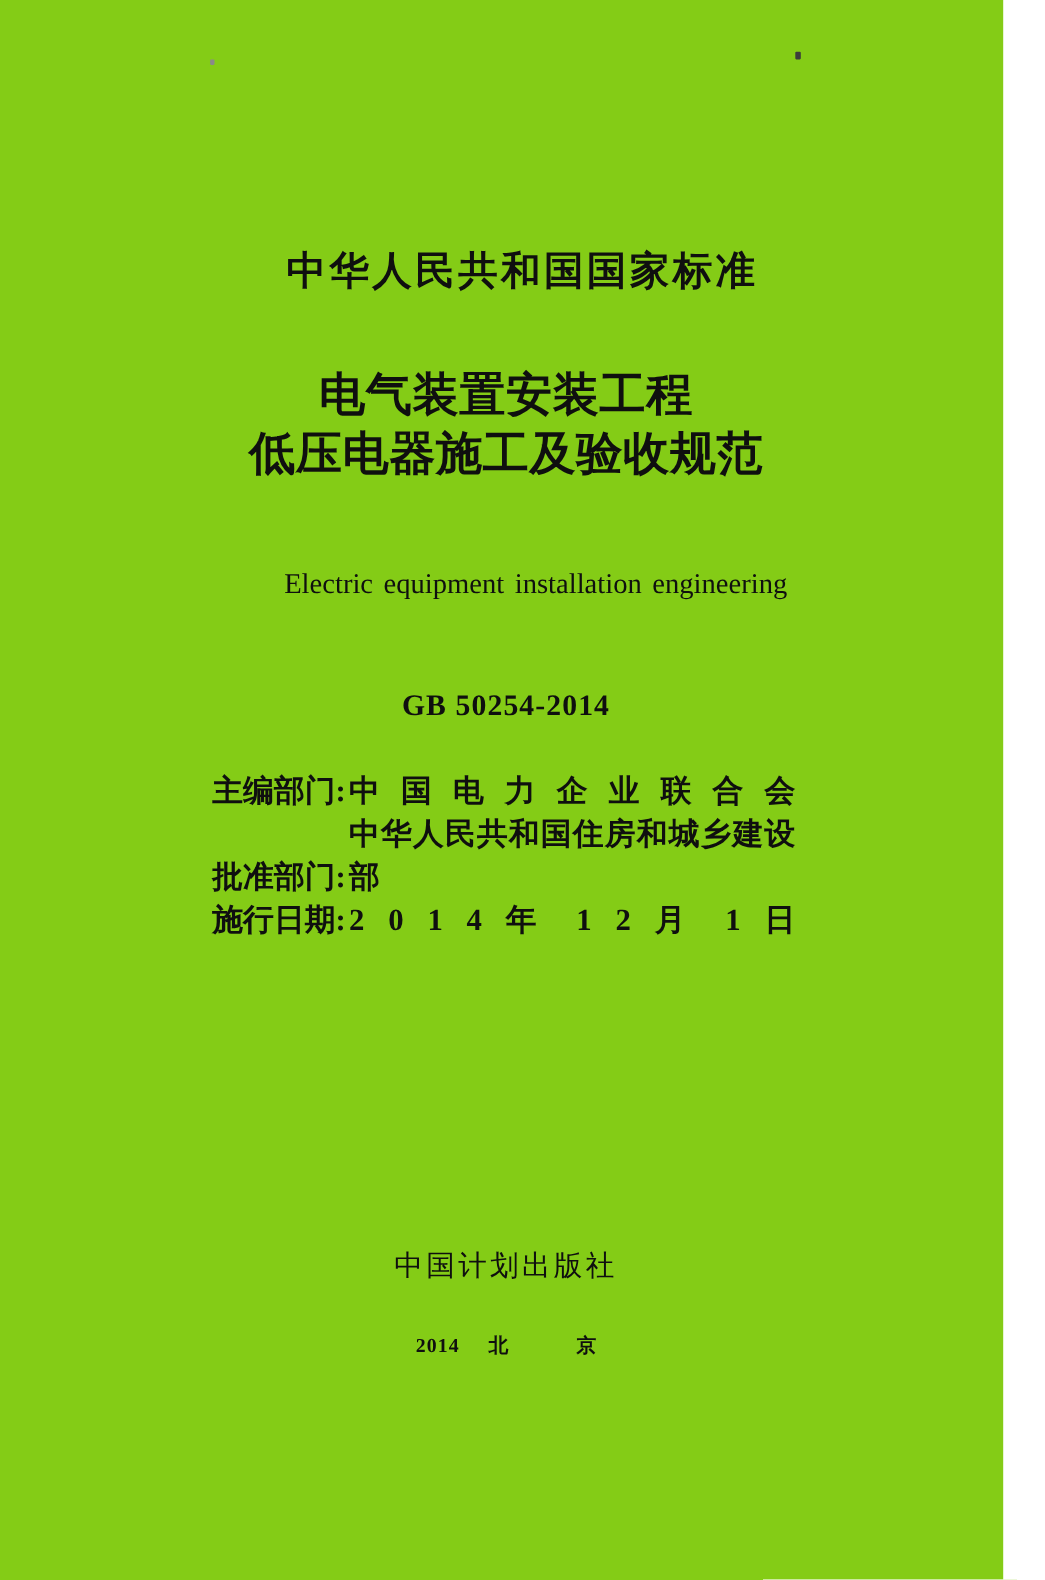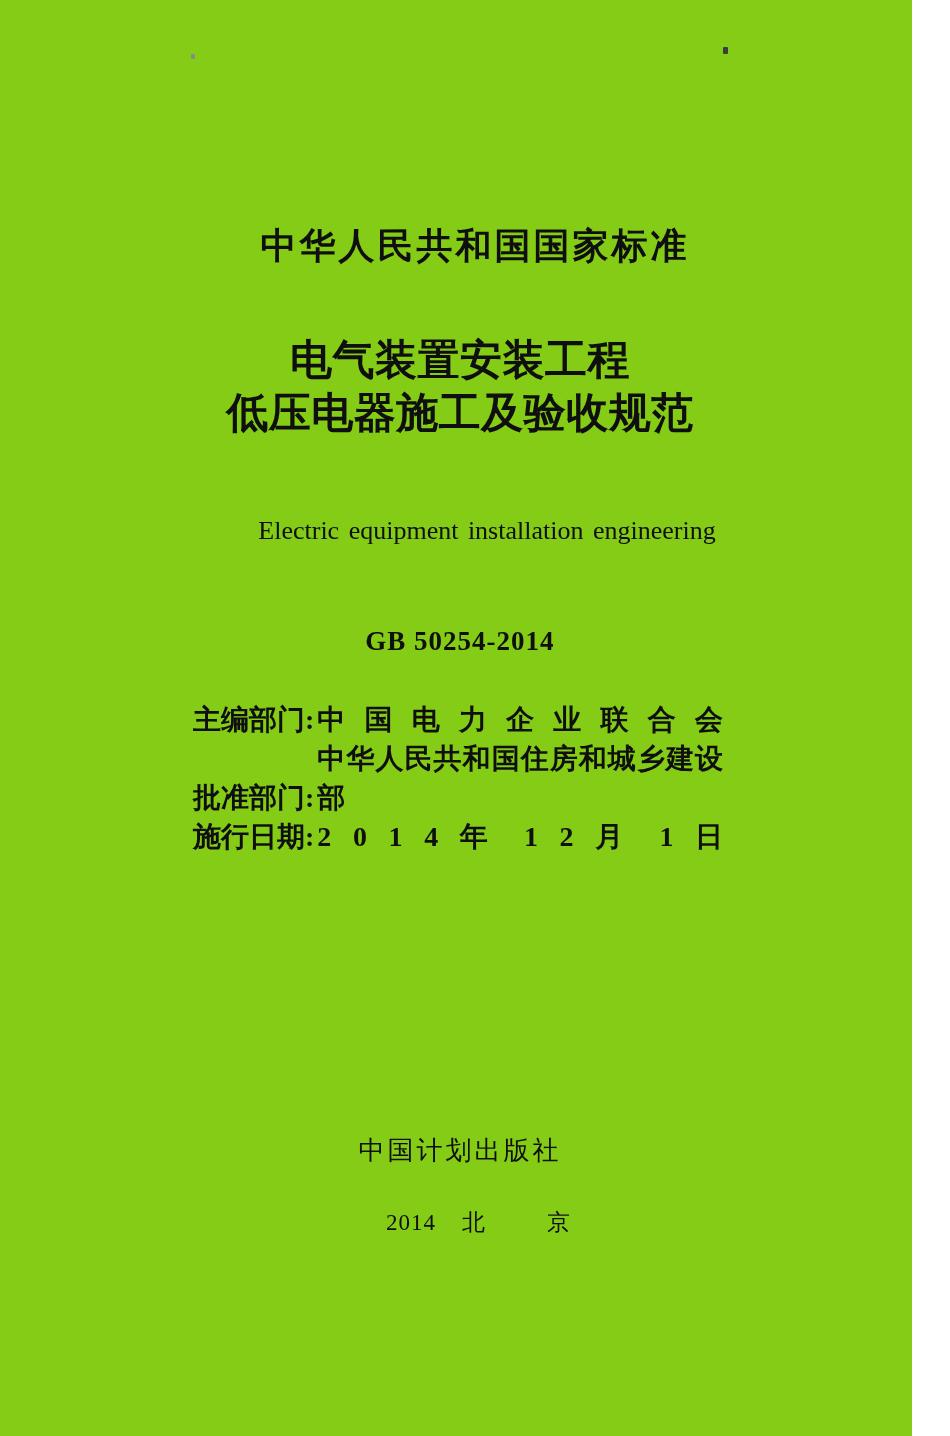--- a/index.html
+++ b/index.html
@@ -97,24 +97,23 @@
   .publisher {
     top: 1130px;
     font-weight: 400;
     font-size: 26px;
     line-height: 42px;
     letter-spacing: 3px;
   }
 
   .imprint {
     top: 1207px;
-    font-weight: 400;
-    font-size: 23px;
+    font-weight: 700;
+    font-size: 18px;
     line-height: 32px;
-    padding-left: 18px;
   }
   .imprint-year { letter-spacing: 1px; }
   .imprint-city {
     margin-left: 26px;
     letter-spacing: 62px;
     margin-right: -62px;
   }
 </style>
 </head>
 <body>

